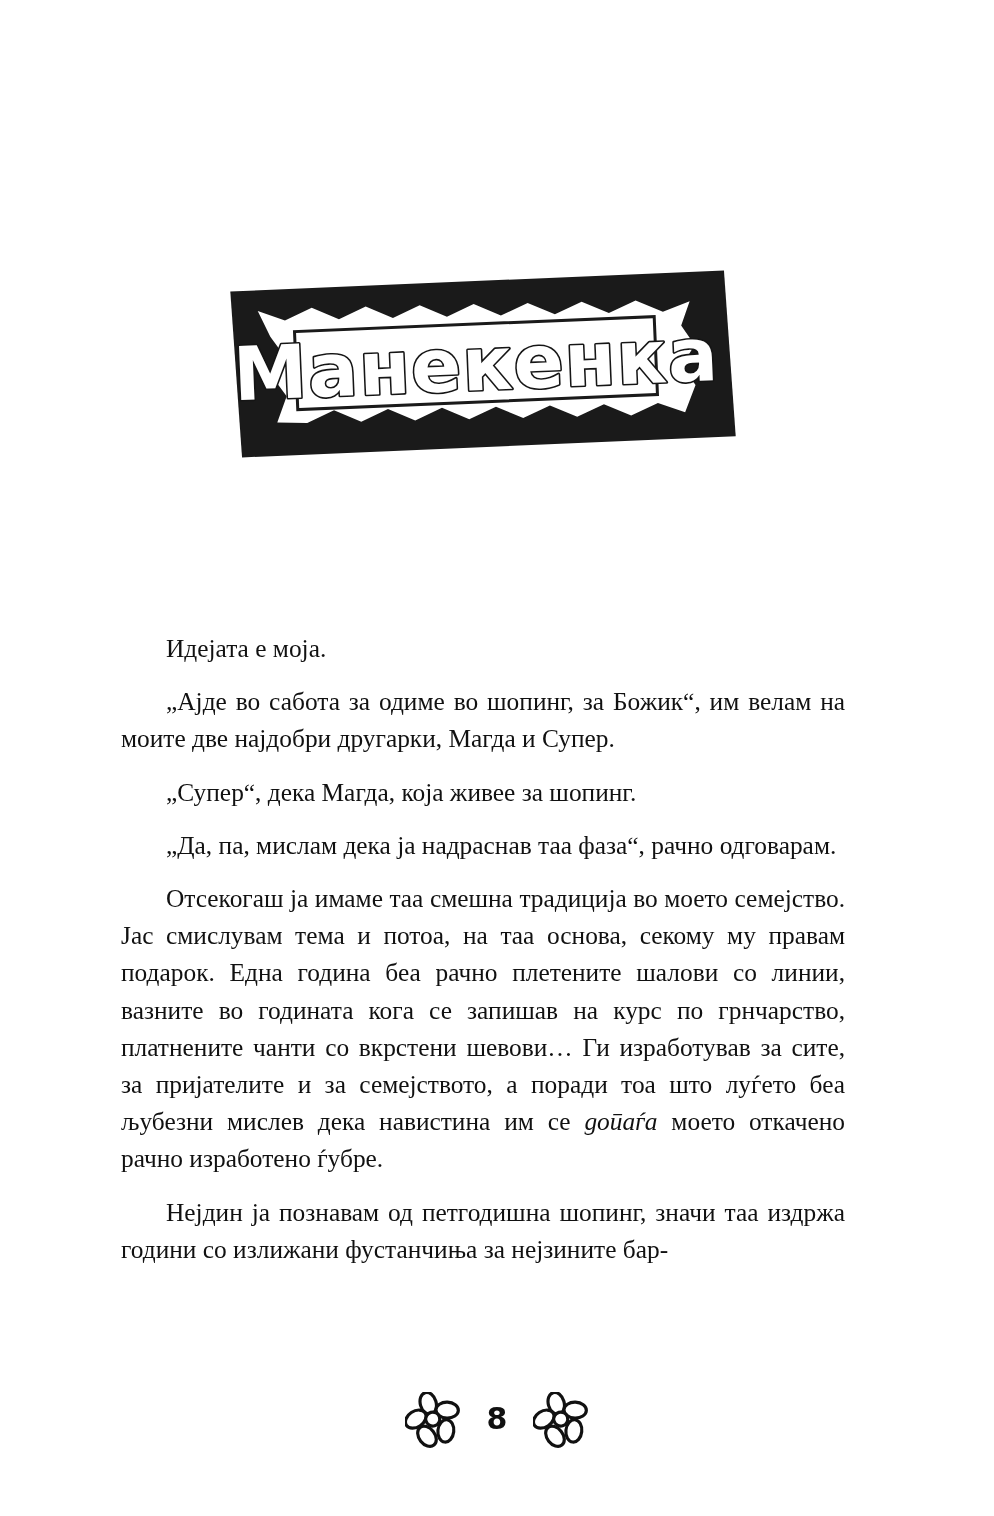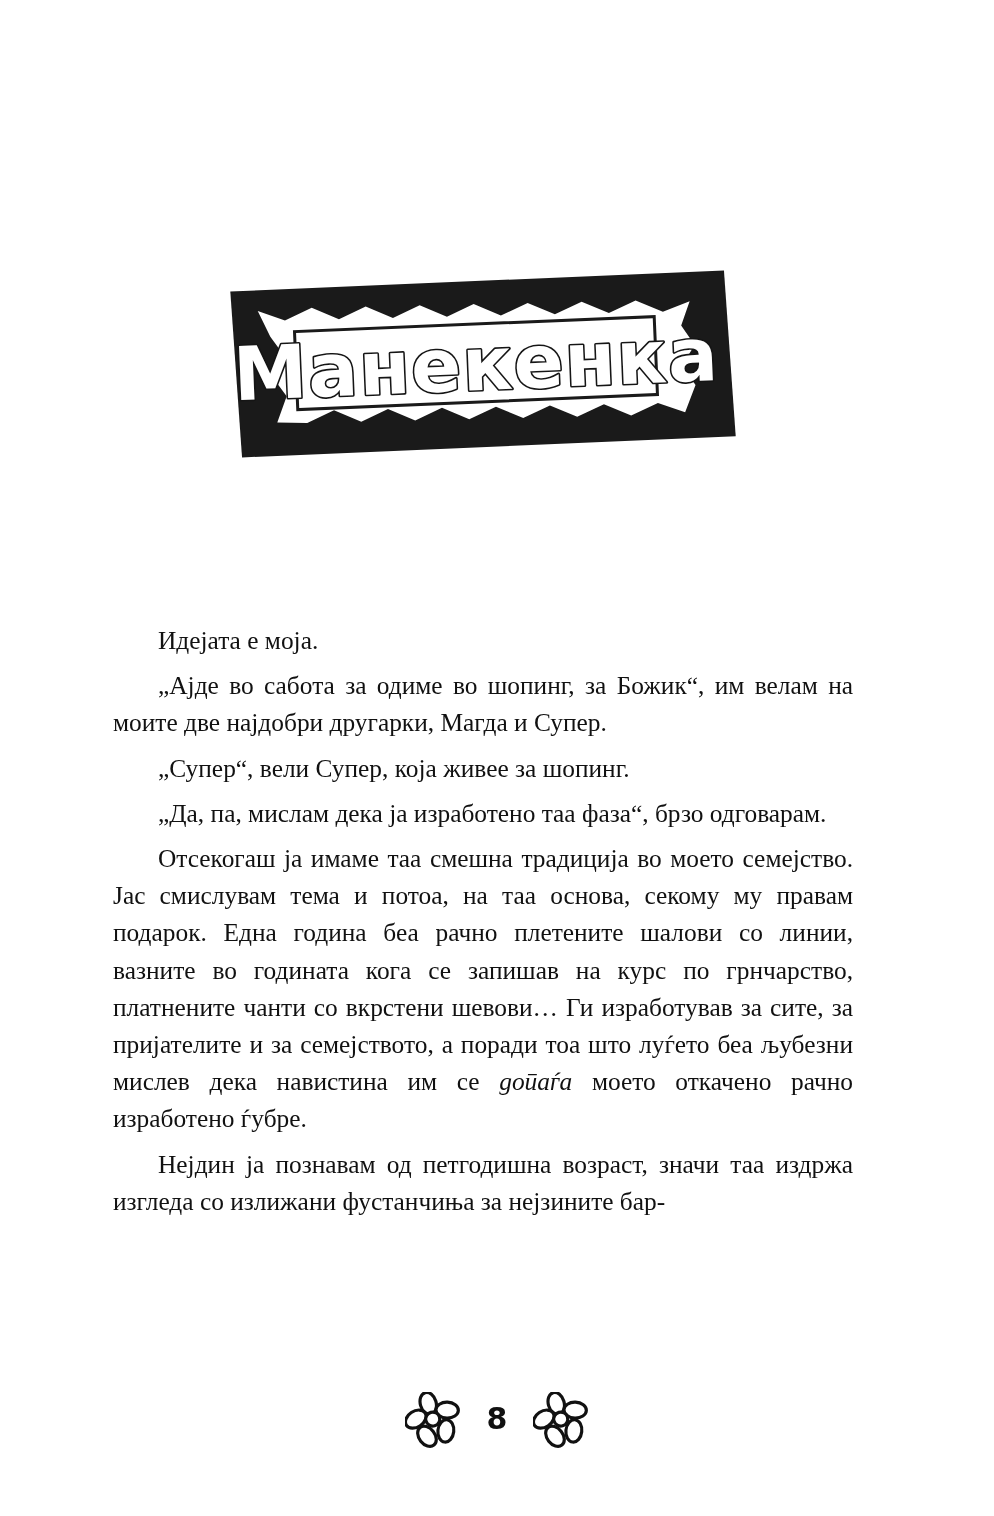--- a/index.html
+++ b/index.html
@@ -50,21 +50,21 @@
     left: 105px;
     top: 614px;
     width: 756px;
     font-size: 25.4px;
     line-height: 37.2px;
     text-align: justify;
     text-justify: inter-word;
     hyphens: manual;
   }
   .bodytext p {
-    margin: 8px;
+    margin: 16px;
     text-indent: 45px;
   }
   .bodytext p.last-line-left {
     text-align-last: left;
   }
   .bodytext em {
     font-style: italic;
   }
 
   
@@ -116,24 +116,24 @@
         <rect x="82" y="52" width="360" height="78" fill="none" stroke="#1a1a1a" stroke-width="3" transform="rotate(-1.1 262 91)"></rect>
 
         <text class="banner-title-text" x="262" y="118" text-anchor="middle" transform="rotate(-1.1 262 91)">Манекенка</text>
       </g>
     </svg>
   </div>
 
   <div class="bodytext">
     <p class="last-line-left">Идејата е моја.</p>
     <p class="last-line-left">„Ајде во сабота за одиме во шопинг, за Божик“, им велам на моите две најдобри другарки, Магда и Супер.</p>
-    <p class="last-line-left">„Супер“, вели Супер, која живее за шопинг.</p>
-    <p class="last-line-left">„Да, па, мислам дека ја изработено таа фаза“, брзо одговарам.</p>
+    <p class="last-line-left">„Супер“, дека Магда, која живее за шопинг.</p>
+    <p class="last-line-left">„Да, па, мислам дека ја надраснав таа фаза“, рачно одговарам.</p>
     <p class="last-line-left">Отсекогаш ја имаме таа смешна традиција во моето семејство. Јас смислувам тема и потоа, на таа основа, секому му правам подарок. Една година беа рачно плетените шалови со линии, вазните во годината кога се запишав на курс по грнчарство, платнените чанти со вкрстени шевови… Ги изработував за сите, за пријателите и за семејството, а поради тоа што луѓето беа љубезни мислев дека навистина им се <em>допаѓа</em> моето откачено рачно изработено ѓубре.</p>
-    <p>Нејдин ја познавам од петгодишна возраст, значи таа издржа изгледа со излижани фустанчиња за нејзините бар-</p>
+    <p>Нејдин ја познавам од петгодишна шопинг, значи таа издржа години со излижани фустанчиња за нејзините бар-</p>
   </div>
 
   <div class="footer">
     <svg class="flower" viewBox="0 0 60 60" xmlns="http://www.w3.org/2000/svg" aria-hidden="true">
       <g transform="rotate(-16 30 30)" fill="#ffffff" stroke="#111111" stroke-width="3.4">
         <ellipse cx="30" cy="11.5" rx="8.5" ry="12"></ellipse>
         <ellipse cx="47.5" cy="24" rx="12" ry="8.5" transform="rotate(18 47.5 24)"></ellipse>
         <ellipse cx="40" cy="45" rx="8.5" ry="12" transform="rotate(22 40 45)"></ellipse>
         <ellipse cx="19" cy="45" rx="8.5" ry="12" transform="rotate(-22 19 45)"></ellipse>
         <ellipse cx="12.5" cy="24" rx="12" ry="8.5" transform="rotate(-18 12.5 24)"></ellipse>

